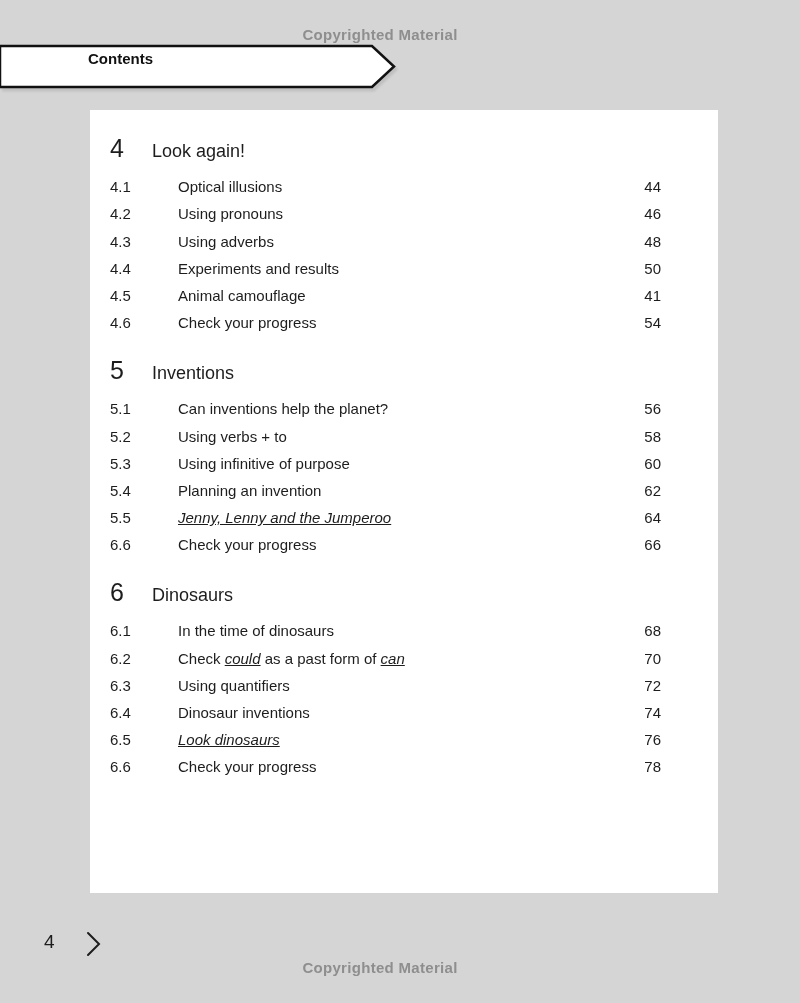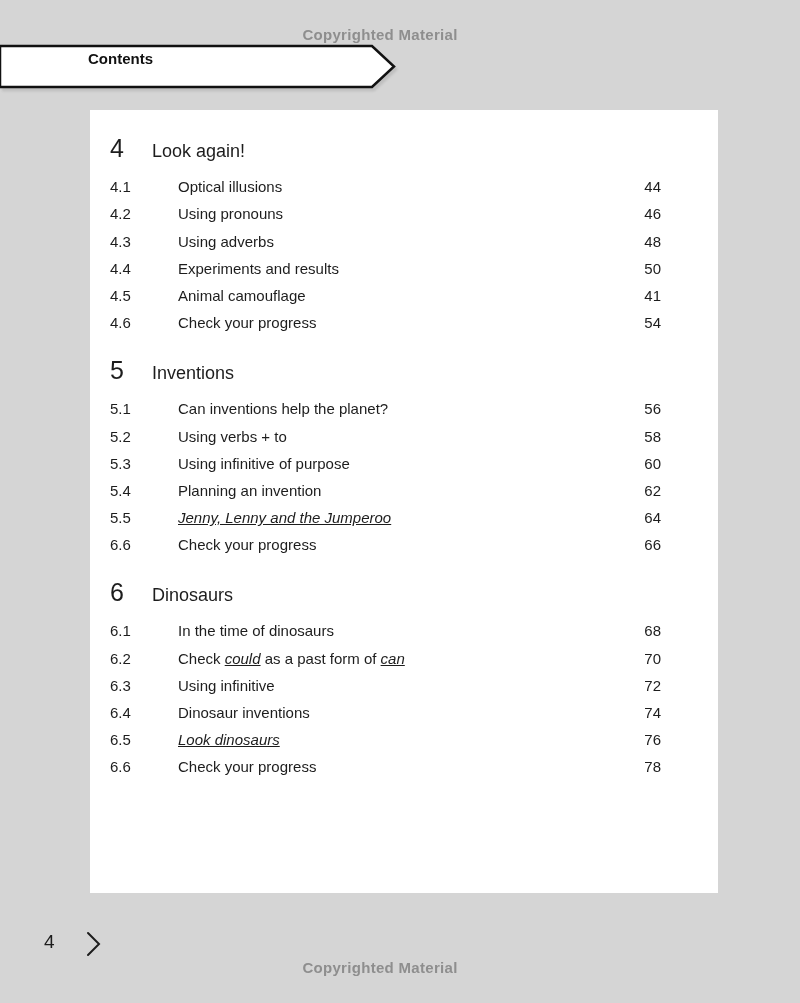--- a/index.html
+++ b/index.html
@@ -206,21 +206,21 @@
   </div>
 
   <div class="toc-row">
     <span class="row-num">6.2</span>
     <span class="row-title"><span>Check </span><span class="it">could</span><span> as a past form of </span><span class="it">can</span></span>
     <span class="row-page">70</span>
   </div>
 
   <div class="toc-row">
     <span class="row-num">6.3</span>
-    <span class="row-title"><span>Using infinitive</span></span>
+    <span class="row-title"><span>Using quantifiers</span></span>
     <span class="row-page">72</span>
   </div>
 
   <div class="toc-row">
     <span class="row-num">6.4</span>
     <span class="row-title"><span>Dinosaur inventions</span></span>
     <span class="row-page">74</span>
   </div>
 
   <div class="toc-row">

